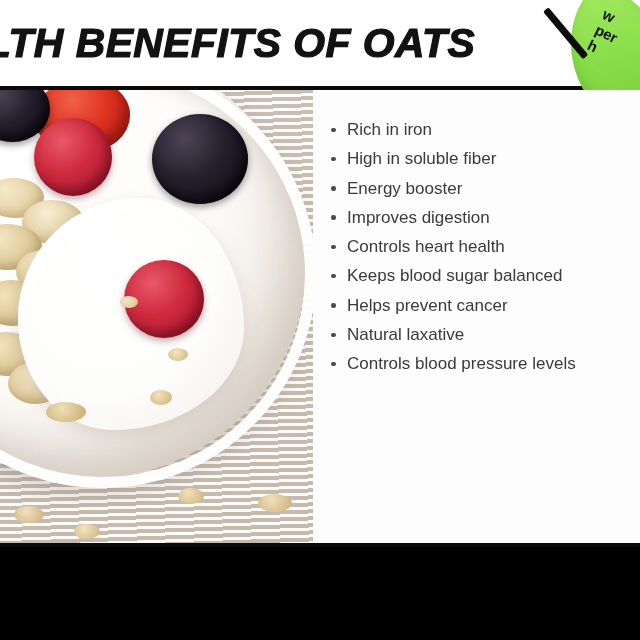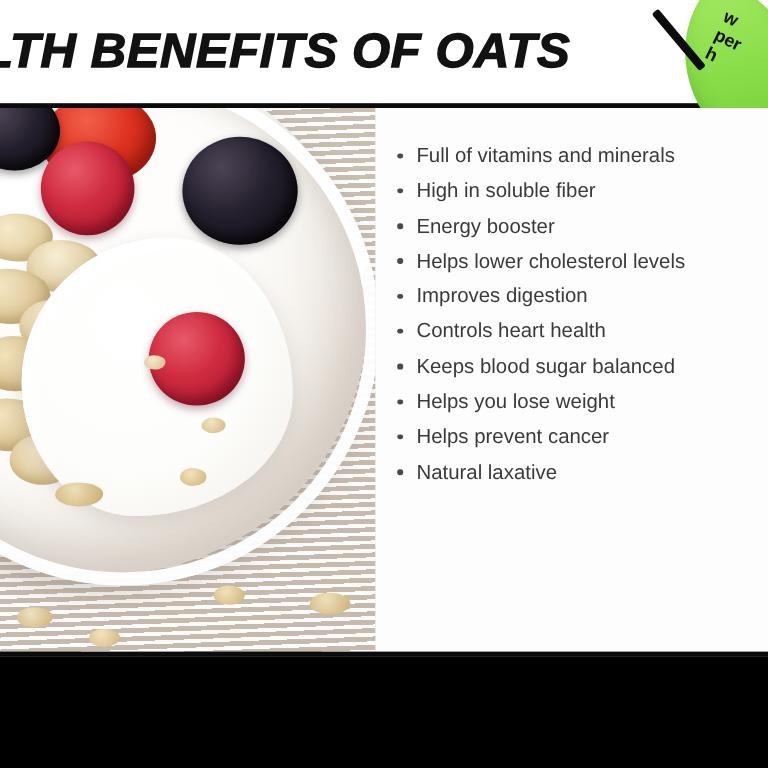--- a/index.html
+++ b/index.html
@@ -184,30 +184,29 @@
       <div class="oatclump" style="left:168px;top:258px;width:20px;height:13px;background:radial-gradient(circle at 40% 30%,#f3e6c2,#d0b47d);"></div>
       <div class="oatclump" style="left:178px;top:398px;width:26px;height:16px;background:radial-gradient(circle at 40% 30%,#f1e2bc,#cdb079);"></div>
       <div class="oatclump" style="left:258px;top:404px;width:34px;height:18px;background:radial-gradient(circle at 40% 30%,#efe0ba,#cbae77);"></div>
       <div class="oatclump" style="left:14px;top:416px;width:30px;height:17px;background:radial-gradient(circle at 40% 30%,#f0e1bd,#cdb079);"></div>
       <div class="oatclump" style="left:74px;top:434px;width:26px;height:15px;background:radial-gradient(circle at 40% 30%,#f2e4c0,#d0b47d);"></div>
       <div class="oatclump" style="left:120px;top:206px;width:18px;height:12px;background:radial-gradient(circle at 40% 30%,#f5e9c9,#d6bb86);"></div>
     </div>
 
     <div id="panel">
       <ul id="bullets">
-        <li>Full of vitamins and minerals</li>
+        <li>Rich in iron</li>
         <li>High in soluble fiber</li>
         <li>Energy booster</li>
-        <li>Helps lower cholesterol levels</li>
         <li>Improves digestion</li>
         <li>Controls heart health</li>
         <li>Keeps blood sugar balanced</li>
-        <li>Helps you lose weight</li>
         <li>Helps prevent cancer</li>
         <li>Natural laxative</li>
+        <li>Controls blood pressure levels</li>
       </ul>
     </div>
 
     <div id="footrule"></div>
   </div>
 
   <div id="letterbox"></div>
 </div>
 
 </body></html>

